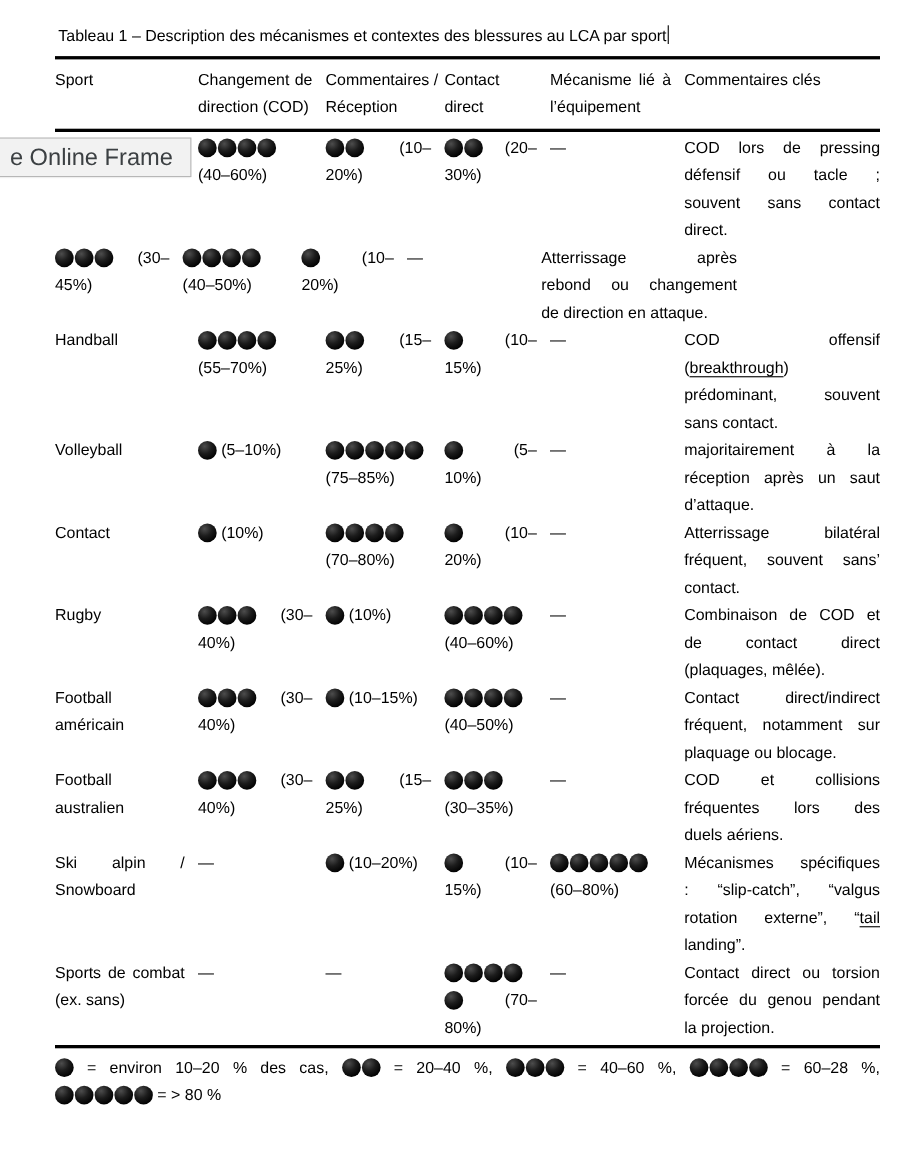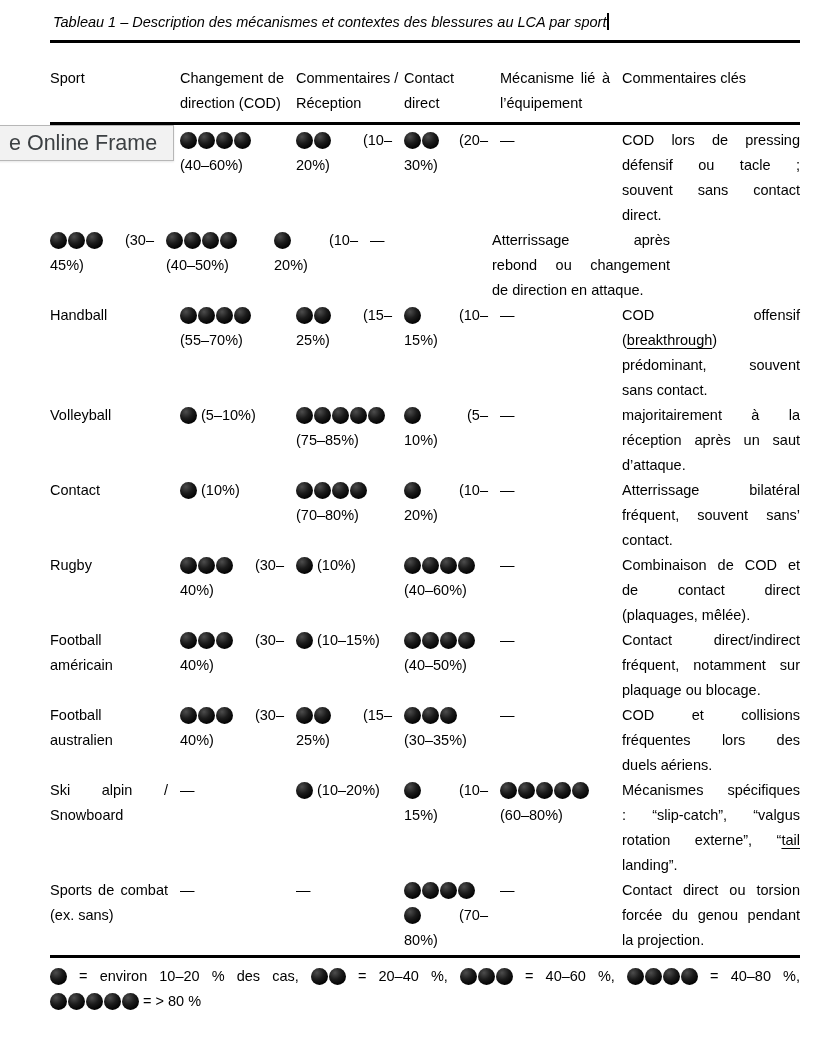--- a/index.html
+++ b/index.html
@@ -1,23 +1,23 @@
 <!DOCTYPE html>
 <html><head>
 <meta charset="utf-8">
 <style>
   html,body{margin:0;padding:0;}
   body{
     width:832px;height:1048px;background:#ffffff;position:relative;overflow:hidden;
     font-family:"Liberation Sans","DejaVu Sans",sans-serif;font-size:14.5px;color:#000;
   }
   .page{position:absolute;left:50px;top:0;width:750px;}
-  .doc-title{padding:10px 0 5px 3px;white-space:nowrap;line-height:25px;font-style:italic;}
+  .doc-title{padding:21px 0 5px 3px;white-space:nowrap;line-height:25px;}
   .rule{height:3px;background:#000;}
-  .thead{display:flex;padding:7px 0 6px;margin-top:16px;}
+  .thead{display:flex;padding:7px 0 6px;}
   #tbody{padding:3px 0 2px;}
   .row{display:flex;}
   .cell{padding-right:12px;flex:0 0 auto;box-sizing:content-box;}
   .c-sport{width:118px}
   .c-cod{width:104px}
   .c-landing{width:96px}
   .c-contact{width:84px}
   .c-equipment{width:110px}
   .c-comment{width:178px;padding-right:0}
   .ln{line-height:25px;height:25px;white-space:nowrap;}
@@ -430,21 +430,21 @@
           <span class="dot"></span>
         </span> <span>= 20–40 %,</span> <span class="dotgroup">
           <span class="dot"></span>
           <span class="dot"></span>
           <span class="dot"></span>
         </span> <span>= 40–60 %,</span> <span class="dotgroup">
           <span class="dot"></span>
           <span class="dot"></span>
           <span class="dot"></span>
           <span class="dot"></span>
-        </span> <span>= 40–80 %,</span></div>
+        </span> <span>= 60–28 %,</span></div>
       <div class="ln l"><span class="dotgroup">
           <span class="dot"></span>
           <span class="dot"></span>
           <span class="dot"></span>
           <span class="dot"></span>
           <span class="dot"></span>
         </span> <span>= &gt; 80 %</span></div>
     </div>
 </div>
 

